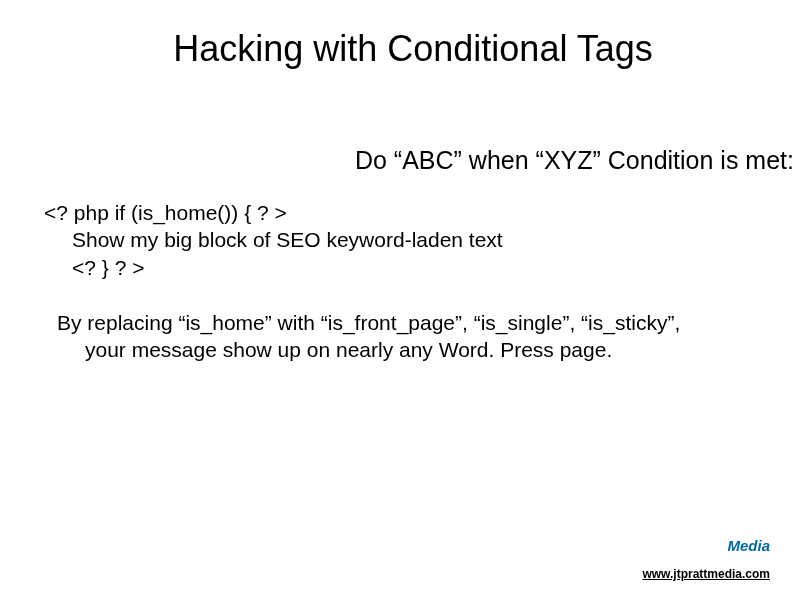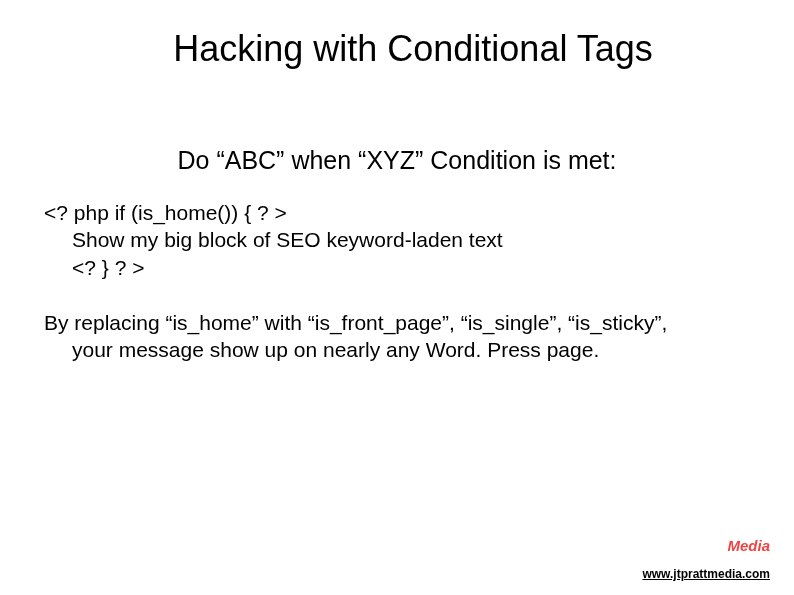--- a/index.html
+++ b/index.html
@@ -17,39 +17,39 @@
     }
     .slide-title {
       text-align: center;
       font-size: 36px;
       font-weight: normal;
       padding-top: 28px;
       padding-bottom: 8px;
       padding-left: 32px;
     }
     .subtitle {
-      text-align: center;
+      text-align: right;
       font-size: 25px;
       font-weight: normal;
       margin-top: 68px;
       margin-bottom: 24px;
     }
     .code-block {
       font-size: 21px;
       line-height: 1.3;
       padding-left: 44px;
       margin-bottom: 28px;
     }
     .code-line-indent {
       padding-left: 28px;
     }
     .explain-block {
       font-size: 21px;
       line-height: 1.3;
-      padding-left: 44px;
+      padding-left: 57px;
       padding-right: 44px;
     }
     .explain-indent {
       padding-left: 28px;
     }
     .footer-logo {
       position: absolute;
       bottom: 14px;
       right: 24px;
       text-align: right;
@@ -60,21 +60,21 @@
       font-weight: bold;
       color: #000000;
       letter-spacing: -1px;
       line-height: 0.9;
     }
     .logo-sub {
       font-family: Arial, Helvetica, sans-serif;
       font-size: 15px;
       font-weight: bold;
       font-style: italic;
-      color: #ef4444;
+      color: #0369a1;
       margin-top: -3px;
     }
     .logo-url {
       font-family: Arial, Helvetica, sans-serif;
       font-size: 12px;
       font-weight: bold;
       color: #000000;
       margin-top: 13px;
       text-decoration: underline;
     }

